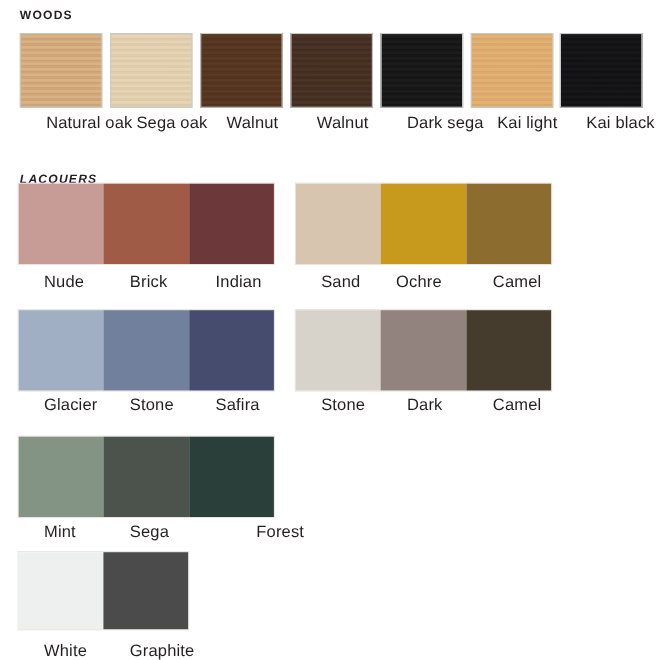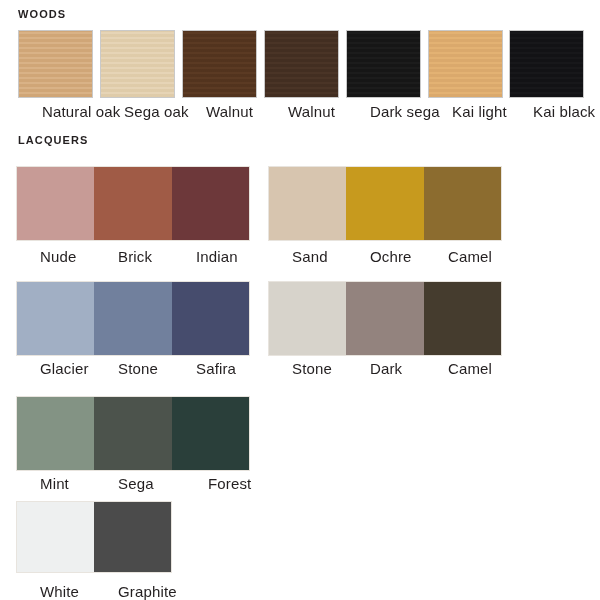--- a/index.html
+++ b/index.html
@@ -25,21 +25,21 @@
   .section-title {
     position: absolute;
     font-size: 11px;
     font-weight: bold;
     letter-spacing: 1.1px;
     color: #231f20;
     text-transform: uppercase;
     white-space: nowrap;
   }
   #woods-title   { left: 18px; top: 8px; }
-  #lacquers-title{ left: 18px; top: 134px; }
+  #lacquers-title{ left: 18px; top: 157px; font-style: italic; }
 
   
   .swatch-label {
     position: absolute;
     font-size: 15px;
     font-weight: normal;
     color: #231f20;
     letter-spacing: 0.15px;
     white-space: nowrap;
     margin-left: 24px;
@@ -125,21 +125,21 @@
   <div class="swatch-label lbl-y1" id="l_0_0" style="left: 16px;">Nude</div>
   <div class="swatch-label lbl-y1" id="l_0_1" style="left: 94px;">Brick</div>
   <div class="swatch-label lbl-y1" id="l_0_2" style="left: 172px;">Indian</div>
 
   <div class="lacquer-row group-right row-y1">
     <div class="lacquer-chip" id="c_1_0" style="background-color: rgb(215, 197, 175);"></div>
     <div class="lacquer-chip" id="c_1_1" style="background-color: rgb(199, 154, 30);"></div>
     <div class="lacquer-chip" id="c_1_2" style="background-color: rgb(140, 108, 47);"></div>
   </div>
   <div class="swatch-label lbl-y1" id="l_1_0" style="left: 268px;">Sand</div>
-  <div class="swatch-label lbl-y1" id="l_1_1" style="left: 346px;">Ochre</div>
+  <div class="swatch-label lbl-y1" id="l_1_1" style="left: 336px;">Ochre</div>
   <div class="swatch-label lbl-y1" id="l_1_2" style="left: 424px;">Camel</div>
 
   <div class="lacquer-row group-left row-y2">
     <div class="lacquer-chip" id="c_2_0" style="background-color: rgb(161, 175, 196);"></div>
     <div class="lacquer-chip" id="c_2_1" style="background-color: rgb(113, 128, 157);"></div>
     <div class="lacquer-chip" id="c_2_2" style="background-color: rgb(70, 76, 109);"></div>
   </div>
   <div class="swatch-label lbl-y2" id="l_2_0" style="left: 16px;">Glacier</div>
   <div class="swatch-label lbl-y2" id="l_2_1" style="left: 94px;">Stone</div>
   <div class="swatch-label lbl-y2" id="l_2_2" style="left: 172px; text-align: right;">Safira</div>
@@ -153,21 +153,21 @@
   <div class="swatch-label lbl-y2" id="l_3_1" style="left: 346px;">Dark</div>
   <div class="swatch-label lbl-y2" id="l_3_2" style="left: 424px;">Camel</div>
 
   <div class="lacquer-row group-left row-y3">
     <div class="lacquer-chip" id="c_4_0" style="background-color: rgb(131, 147, 132);"></div>
     <div class="lacquer-chip" id="c_4_1" style="background-color: rgb(76, 83, 76);"></div>
     <div class="lacquer-chip" id="c_4_2" style="background-color: rgb(42, 63, 58);"></div>
   </div>
   <div class="swatch-label lbl-y3" id="l_4_0" style="left: 16px;">Mint</div>
   <div class="swatch-label lbl-y3" id="l_4_1" style="left: 94px;">Sega</div>
-  <div class="swatch-label lbl-y3" id="l_4_2" style="left: 160px; padding-left: 24px;">Forest</div>
+  <div class="swatch-label lbl-y3" id="l_4_2" style="left: 185px; padding-left: 24px;">Forest</div>
 
   <div class="lacquer-row group-left row-pair row-y4">
     <div class="lacquer-chip" id="c_5_0" style="background-color: rgb(238, 240, 240);"></div>
     <div class="lacquer-chip" id="c_5_1" style="background-color: rgb(75, 75, 75);"></div>
   </div>
   <div class="swatch-label lbl-y4" id="l_5_0" style="left: 16px;">White</div>
   <div class="swatch-label lbl-y4" id="l_5_1" style="left: 94px;">Graphite</div>
 
 </div>
 

